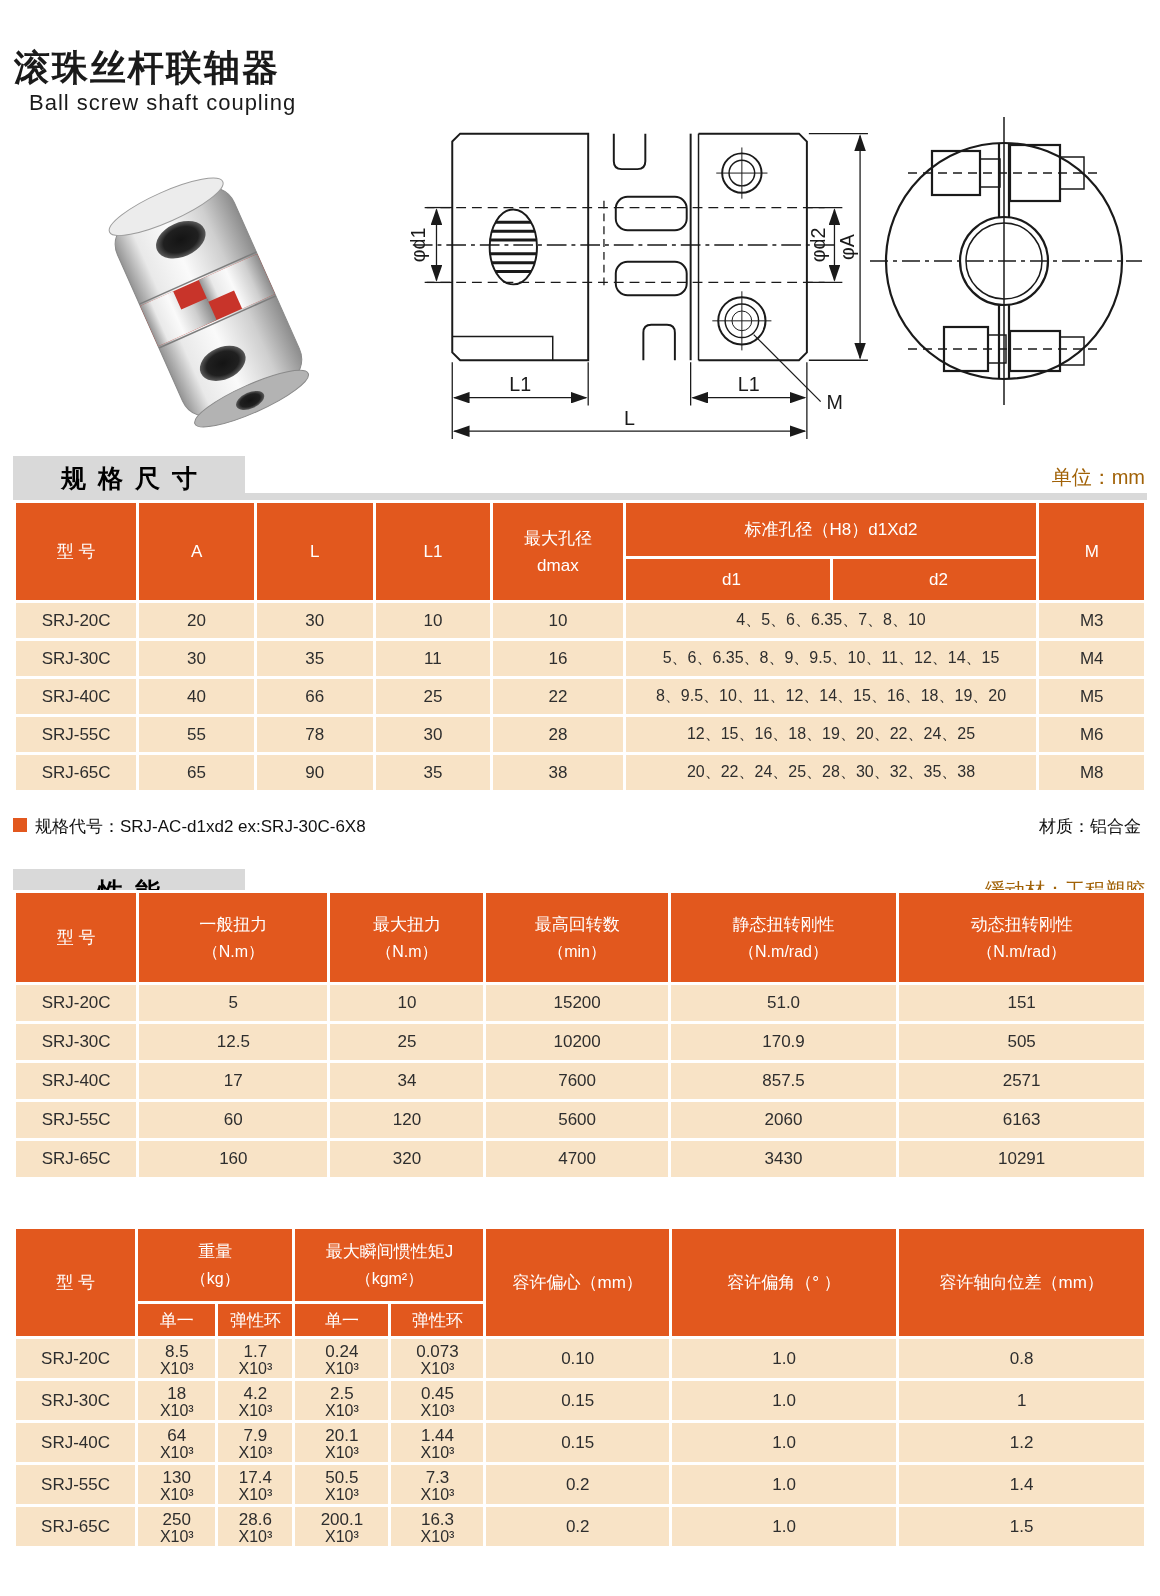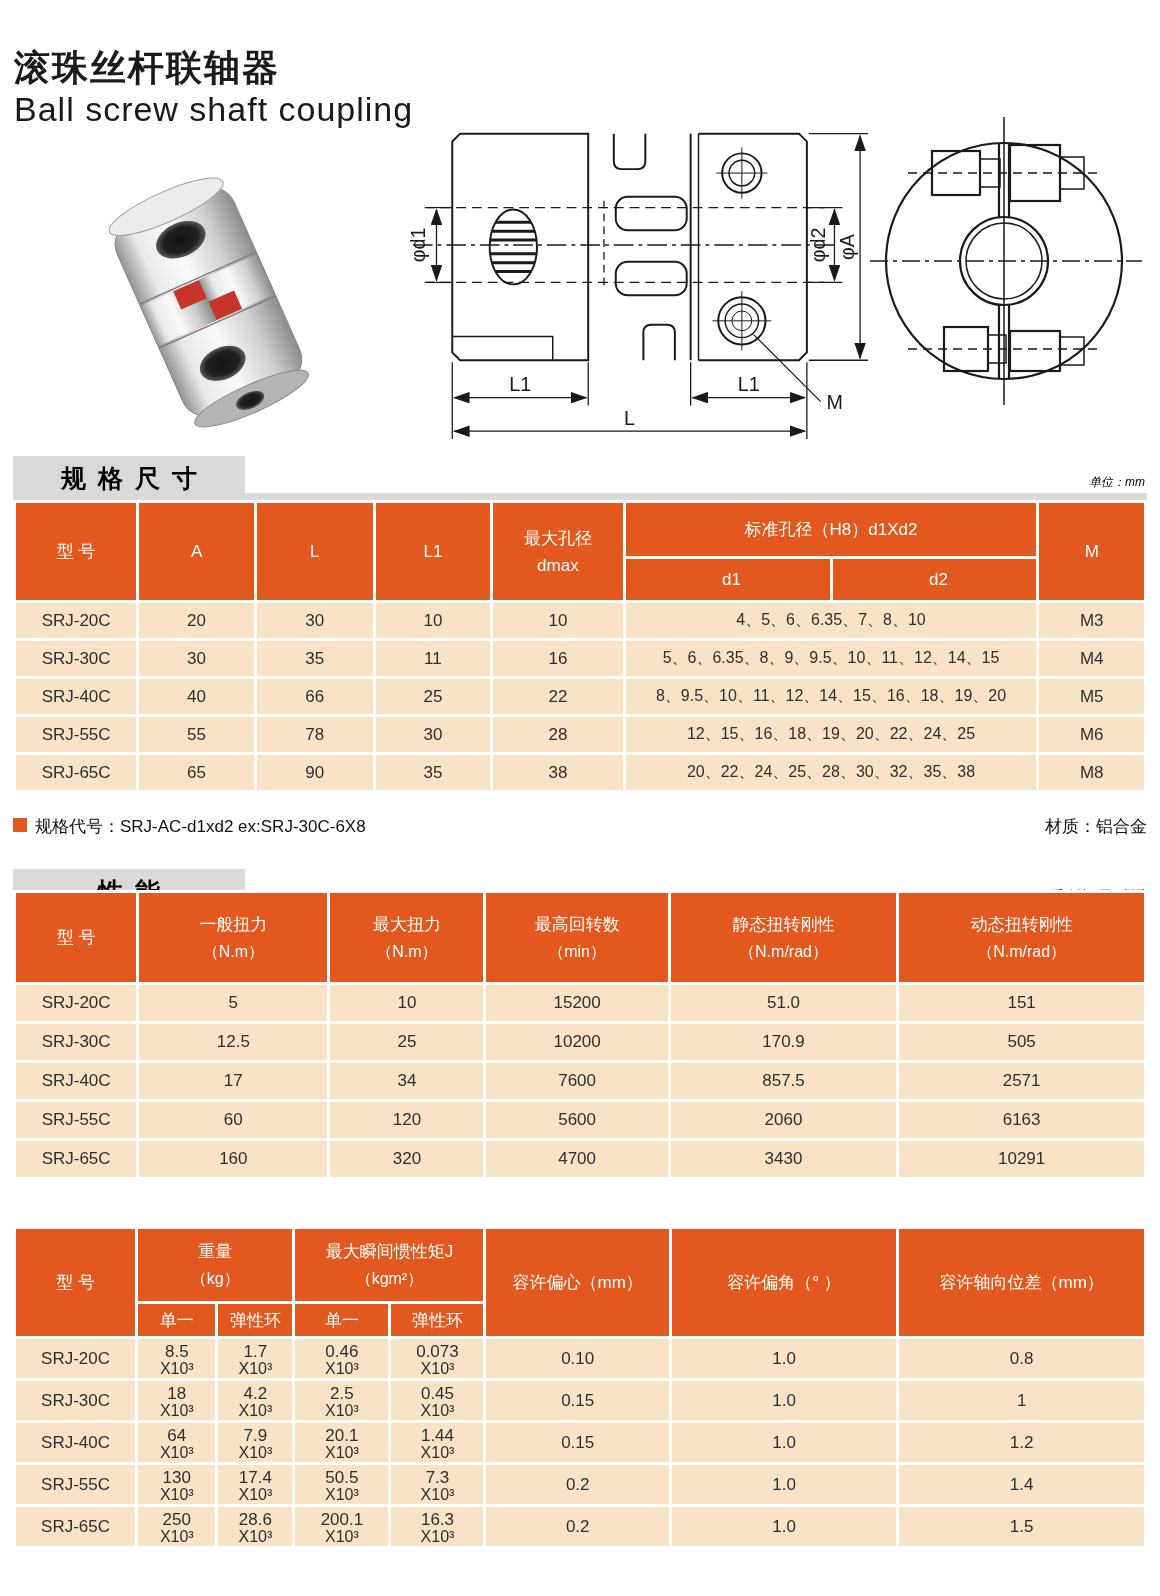--- a/index.html
+++ b/index.html
@@ -1,28 +1,28 @@
 <!DOCTYPE html>
 <html><head>
 <meta charset="utf-8">
 <style>
   html,body{margin:0;padding:0;background:#fff;}
   .page{position:relative;width:1160px;height:1596px;background:#fff;overflow:hidden;
         font-family:"Liberation Sans","DejaVu Sans",sans-serif;color:#1a1a1a;}
   .title-cn{position:absolute;left:14px;top:44px;font-size:36px;font-weight:bold;letter-spacing:2px;margin:0;}
-  .title-en{position:absolute;left:14px;top:90px;font-size:34px;letter-spacing:1px;}
+  .title-en{position:absolute;left:29px;top:90px;font-size:22px;letter-spacing:1px;}
   .photo-box{position:absolute;left:55px;top:168px;width:300px;height:262px;}
   .sideview{position:absolute;left:395px;top:112px;width:478px;height:330px;}
   .frontview{position:absolute;left:852px;top:103px;width:305px;height:340px;}
   .sec{position:absolute;left:13px;width:1134px;height:44px;}
   .sec .block{position:absolute;left:0;top:0;width:232px;height:44px;background:#d9d9d9;
               display:flex;align-items:center;justify-content:center;
               font-size:25px;font-weight:bold;letter-spacing:12px;color:#000000;text-indent:12px;}
   .sec .strip{position:absolute;left:0;bottom:0;width:100%;height:7px;background:#d9d9d9;}
-  .sec .note{position:absolute;right:2px;bottom:9px;font-size:12px;color:#000000;font-style:italic;}
+  .sec .note{position:absolute;right:2px;bottom:9px;font-size:20px;color:#a16207;}
   .sec1{top:456px;}
   .sec2{top:869px;}
   table{border-collapse:collapse;position:absolute;left:13px;table-layout:fixed;width:1134px;}
   th{background:#E2581E;color:#fff;font-weight:normal;font-size:17px;border:3px solid #fff;
      padding:0;text-align:center;vertical-align:middle;}
   td{background:#F8E3C6;color:#2e2e2e;font-size:17px;border:3px solid #fff;
      padding:0;text-align:center;vertical-align:middle;}
   .t1{top:500px;}
   .t1 .hr1 th{height:53px;}
   .t1 .hr2 th{height:41px;padding-left:8px;}
@@ -34,21 +34,21 @@
   .t3{top:1226px;}
   .t3 .hr1 th{height:72px;}
   .t3 .hr2 th{height:32px;}
   .t3 td{height:39px;}
   .h-unit{font-size:16px;margin-top:6px;}
   .val{font-size:17px;line-height:19px;}
   .x10{font-size:16px;line-height:15px;}
   .footnote{position:absolute;left:13px;top:815px;width:1134px;height:22px;font-size:17px;color:#111;}
   .footnote .sq{position:absolute;left:0;top:3px;width:14px;height:14px;background:#E2581E;}
   .footnote .fl{position:absolute;left:22px;top:0;text-align:center;}
-  .footnote .fr{position:absolute;right:0;top:0;}
+  .footnote .fr{position:absolute;right:6px;top:0;}
   svg text{font-family:"Liberation Sans","DejaVu Sans",sans-serif;}
 </style>
 </head>
 <body>
 
 <div class="page">
 
   <h1 class="title-cn">滚珠丝杆联轴器</h1>
   <div class="title-en">Ball screw shaft coupling</div>
 
@@ -378,21 +378,21 @@
       <td>SRJ-20C</td>
       <td>
             <div class="val">8.5</div>
             <div class="x10">X10³</div>
           </td>
       <td>
             <div class="val">1.7</div>
             <div class="x10">X10³</div>
           </td>
       <td>
-            <div class="val">0.46</div>
+            <div class="val">0.24</div>
             <div class="x10">X10³</div>
           </td>
       <td>
             <div class="val">0.073</div>
             <div class="x10">X10³</div>
           </td>
       <td>0.10</td>
       <td>1.0</td>
       <td>0.8</td>
     </tr>

